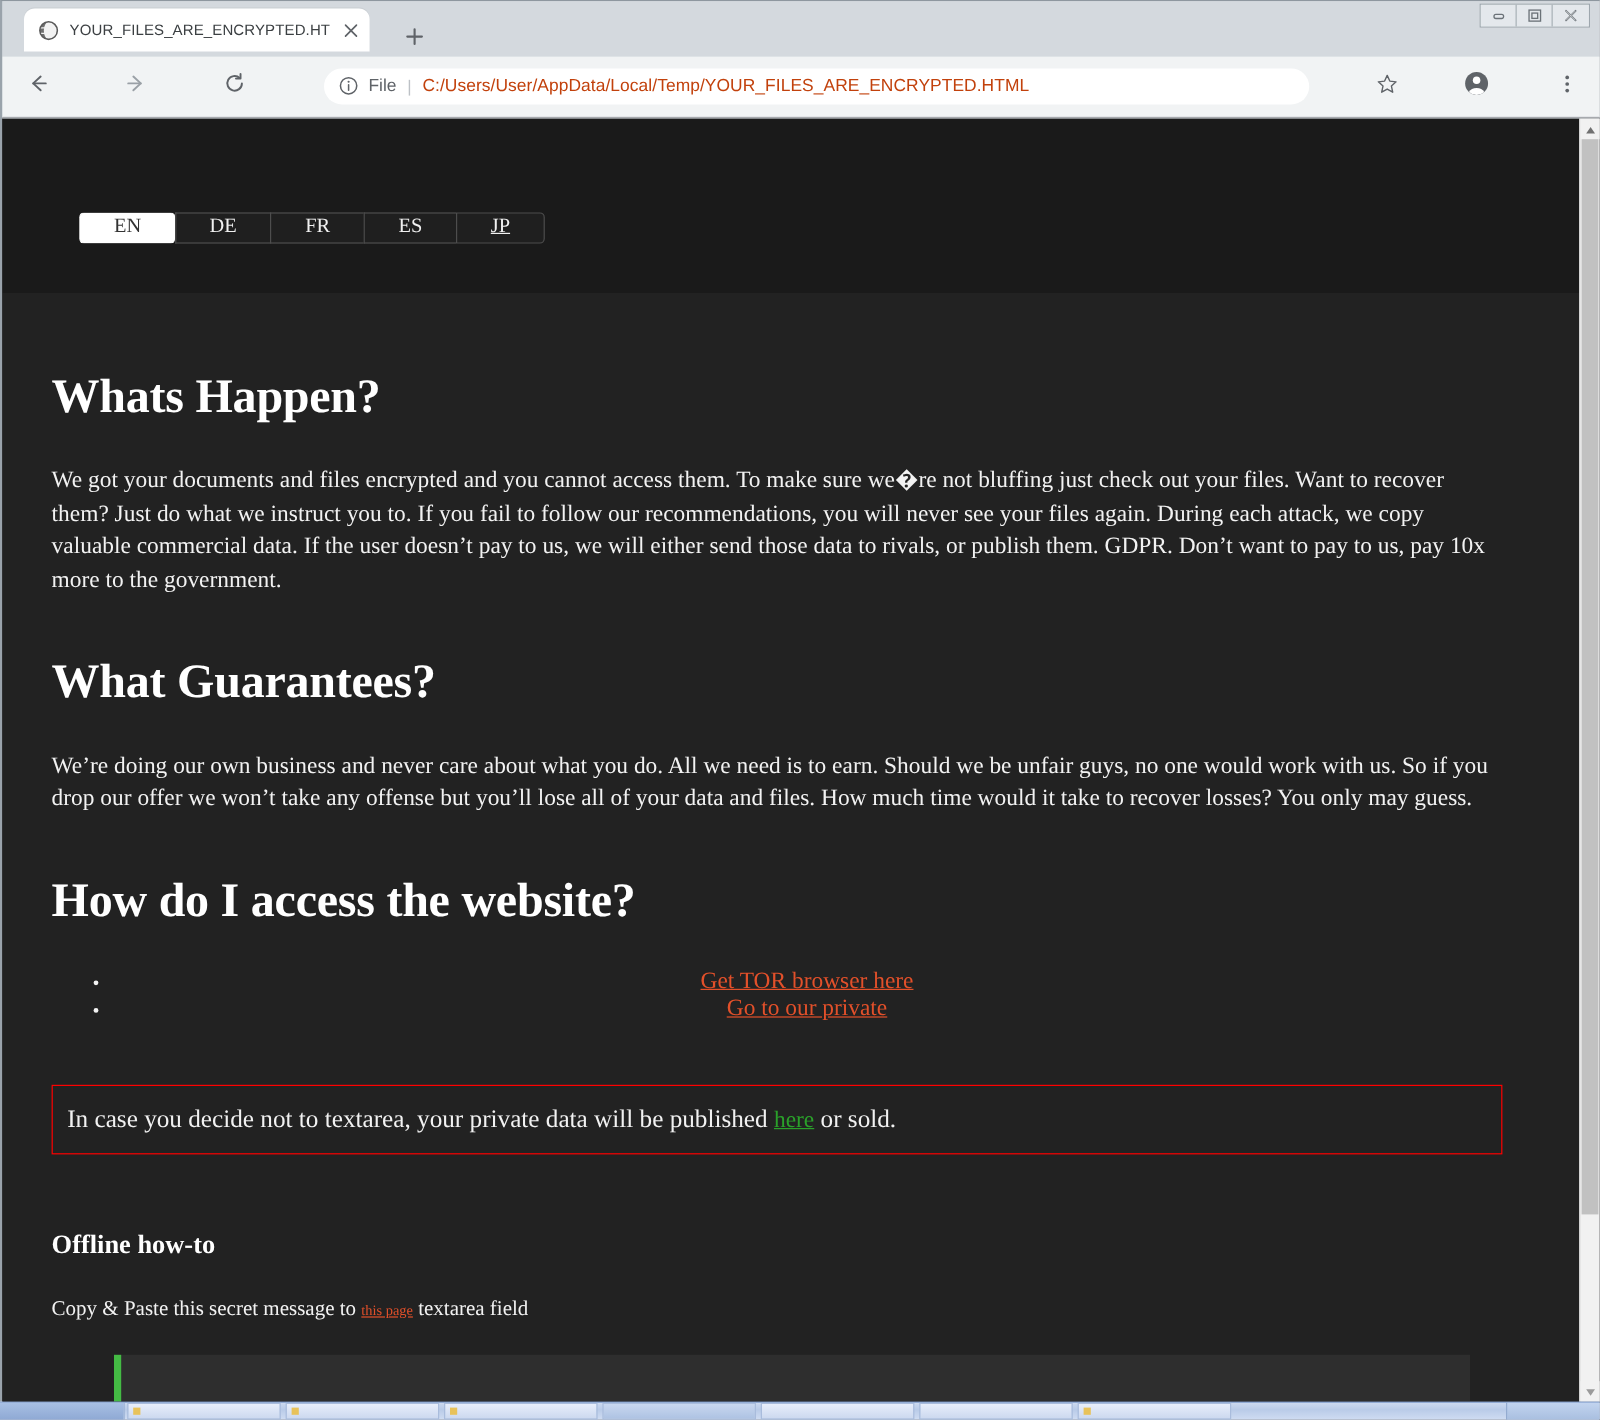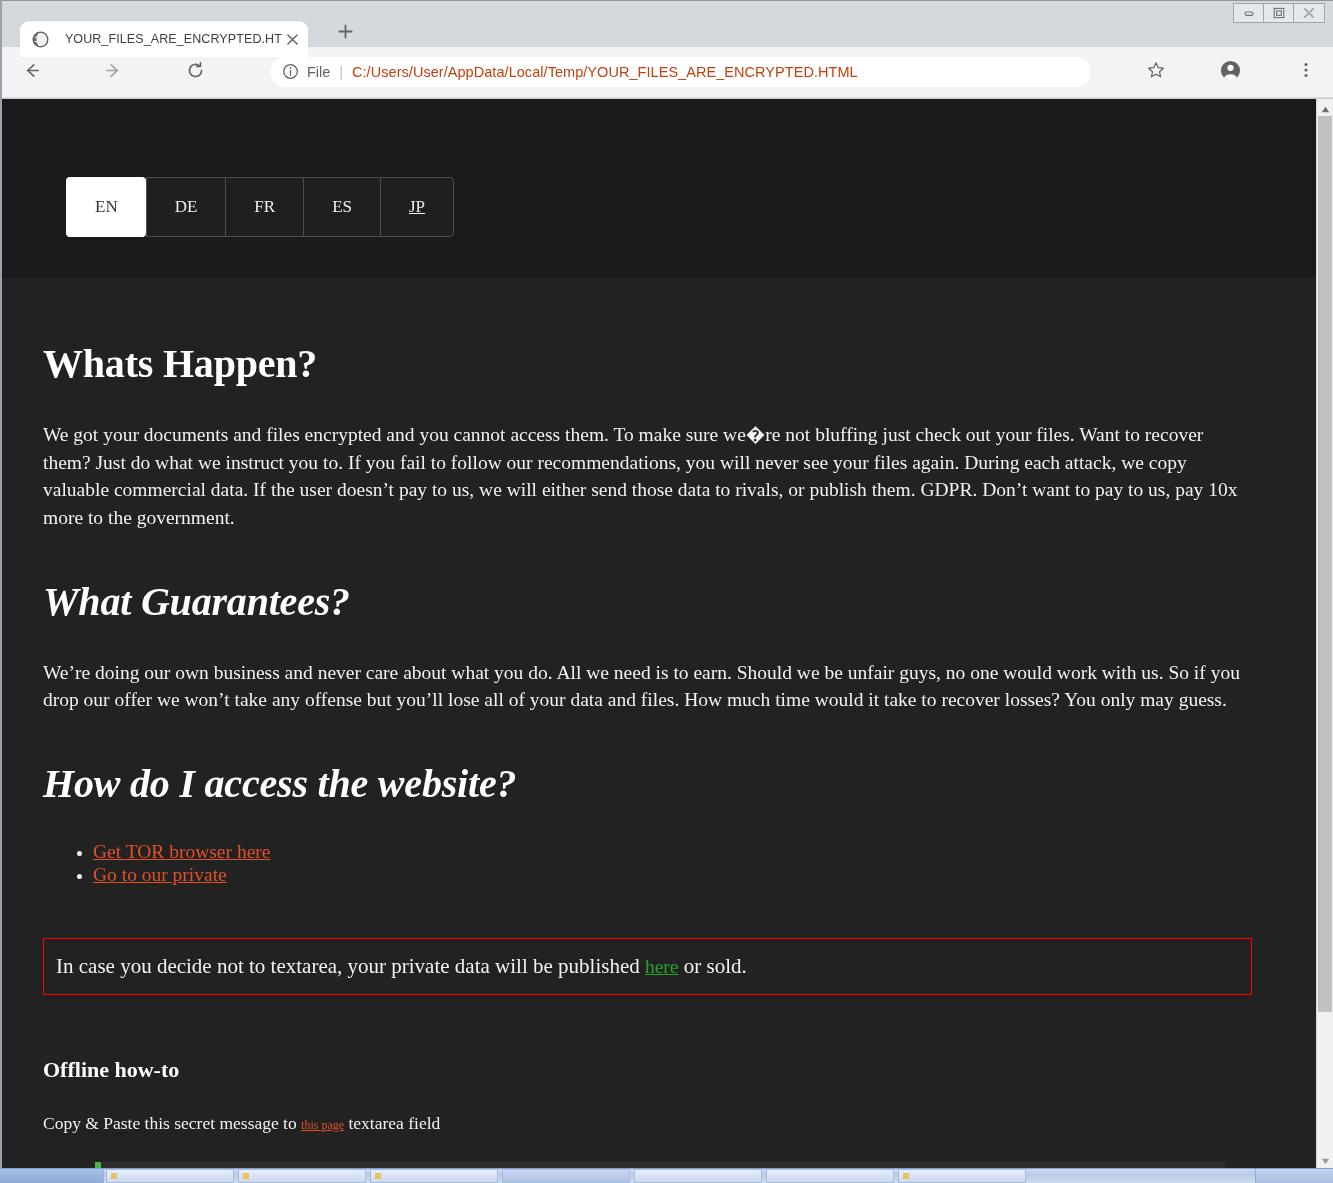--- a/index.html
+++ b/index.html
@@ -29,25 +29,24 @@
     border:1px solid #9ea7ae; background:#e4e8ec;
   }
   .wbtn {
     width:30px; height:18px; display:flex; align-items:center; justify-content:center;
     border-right:1px solid #9ea7ae; background:#e4e8ec;
   }
   .wbtn:last-child { border-right:none; }
   .wbtn svg { display:block; }
 
   .tab {
-    position:absolute; left:18px; top:20px; width:288px; height:36px;
+    position:absolute; left:18px; top:6px; width:288px; height:36px;
     background:#ffffff; border-radius:9px 9px 0 0;
     display:flex; align-items:center; padding:0 6px 0 12px;
     box-shadow:0 -1px 0 rgba(0,0,0,0.04);
-    text-align:right;
   }
   .tab-favicon { width:17px; height:17px; flex:none; margin-right:9px; }
   .tab-title {
     flex:1; font-size:12.5px; color:#3c4043; white-space:nowrap;
     overflow:hidden; letter-spacing:.1px;
   }
   .tab-close {
     width:20px; height:20px; flex:none; display:flex;
     align-items:center; justify-content:center;
   }
@@ -102,22 +101,22 @@
     position:absolute; left:1px; right:1px; top:0; height:896px;
     background:#c1c1c1;
   }
 
   
   .ransom-header {
     background:#1a1a1a; padding:78px 0 41px 64px;
   }
   .langbar { display:flex; }
   .langbtn {
-    min-width:68px; height:60px; padding:0 28px;
-    display:flex; align-items:center; justify-content:center;
+    min-width:68px; height:26px; padding:0 28px;
+    display:flex; justify-content:center;
     background:#1f1f1f; color:#f0f0f0;
     border:1px solid #4d4d4d; border-right:none;
     font-family:"Liberation Serif", serif; font-size:17px;
   }
   .langbtn:last-child { border-right:1px solid #4d4d4d;text-decoration:underline; }
   .langbtn:first-child { border-radius:4px 0 0 4px; }
   .langbtn:last-child { border-radius:0 4px 4px 0; }
   .langbtn.active {
     background:#ffffff; color:#333333; border-color:#ffffff;
     border-radius:4px;
@@ -125,27 +124,27 @@
 
   .ransom-body {
     background:#222222; color:#f3f3f3;
     padding:44px 64px 40px 41px;
     font-family:"Liberation Serif", serif;
   }
   .ransom-body h1 {
     font-size:40px; font-weight:bold; margin:18px 0 34px 0;
     color:#ffffff; letter-spacing:-.2px;
   }
-  .ransom-body h1.h-second { margin-top:46px;font-style:italic; }
+  .ransom-body h1.h-second { margin-top:46px; }
   .ransom-body p {
     font-size:19.5px; line-height:1.42; margin:14px 0 14px 0;
     color:#f2f2f2; max-width:1232px;
   }
   .ransom-body ul {
-    margin:22px 0 8px 0; padding-left:50px; list-style:disc;
+    margin:22px 0 8px 0; padding-left:50px; list-style:disc;text-align:center;
   }
   .ransom-body li { margin-bottom:1px; }
   a.ln {
     color:#e2502a; text-decoration:underline; font-size:19.5px;
   }
   a.ln-green { color:#2aa12a; text-decoration:underline; }
 
   .warnbox {
     border:1px solid #ff0000; margin:52px 0 0 0; padding:14px 12px;
     max-width:1232px;

